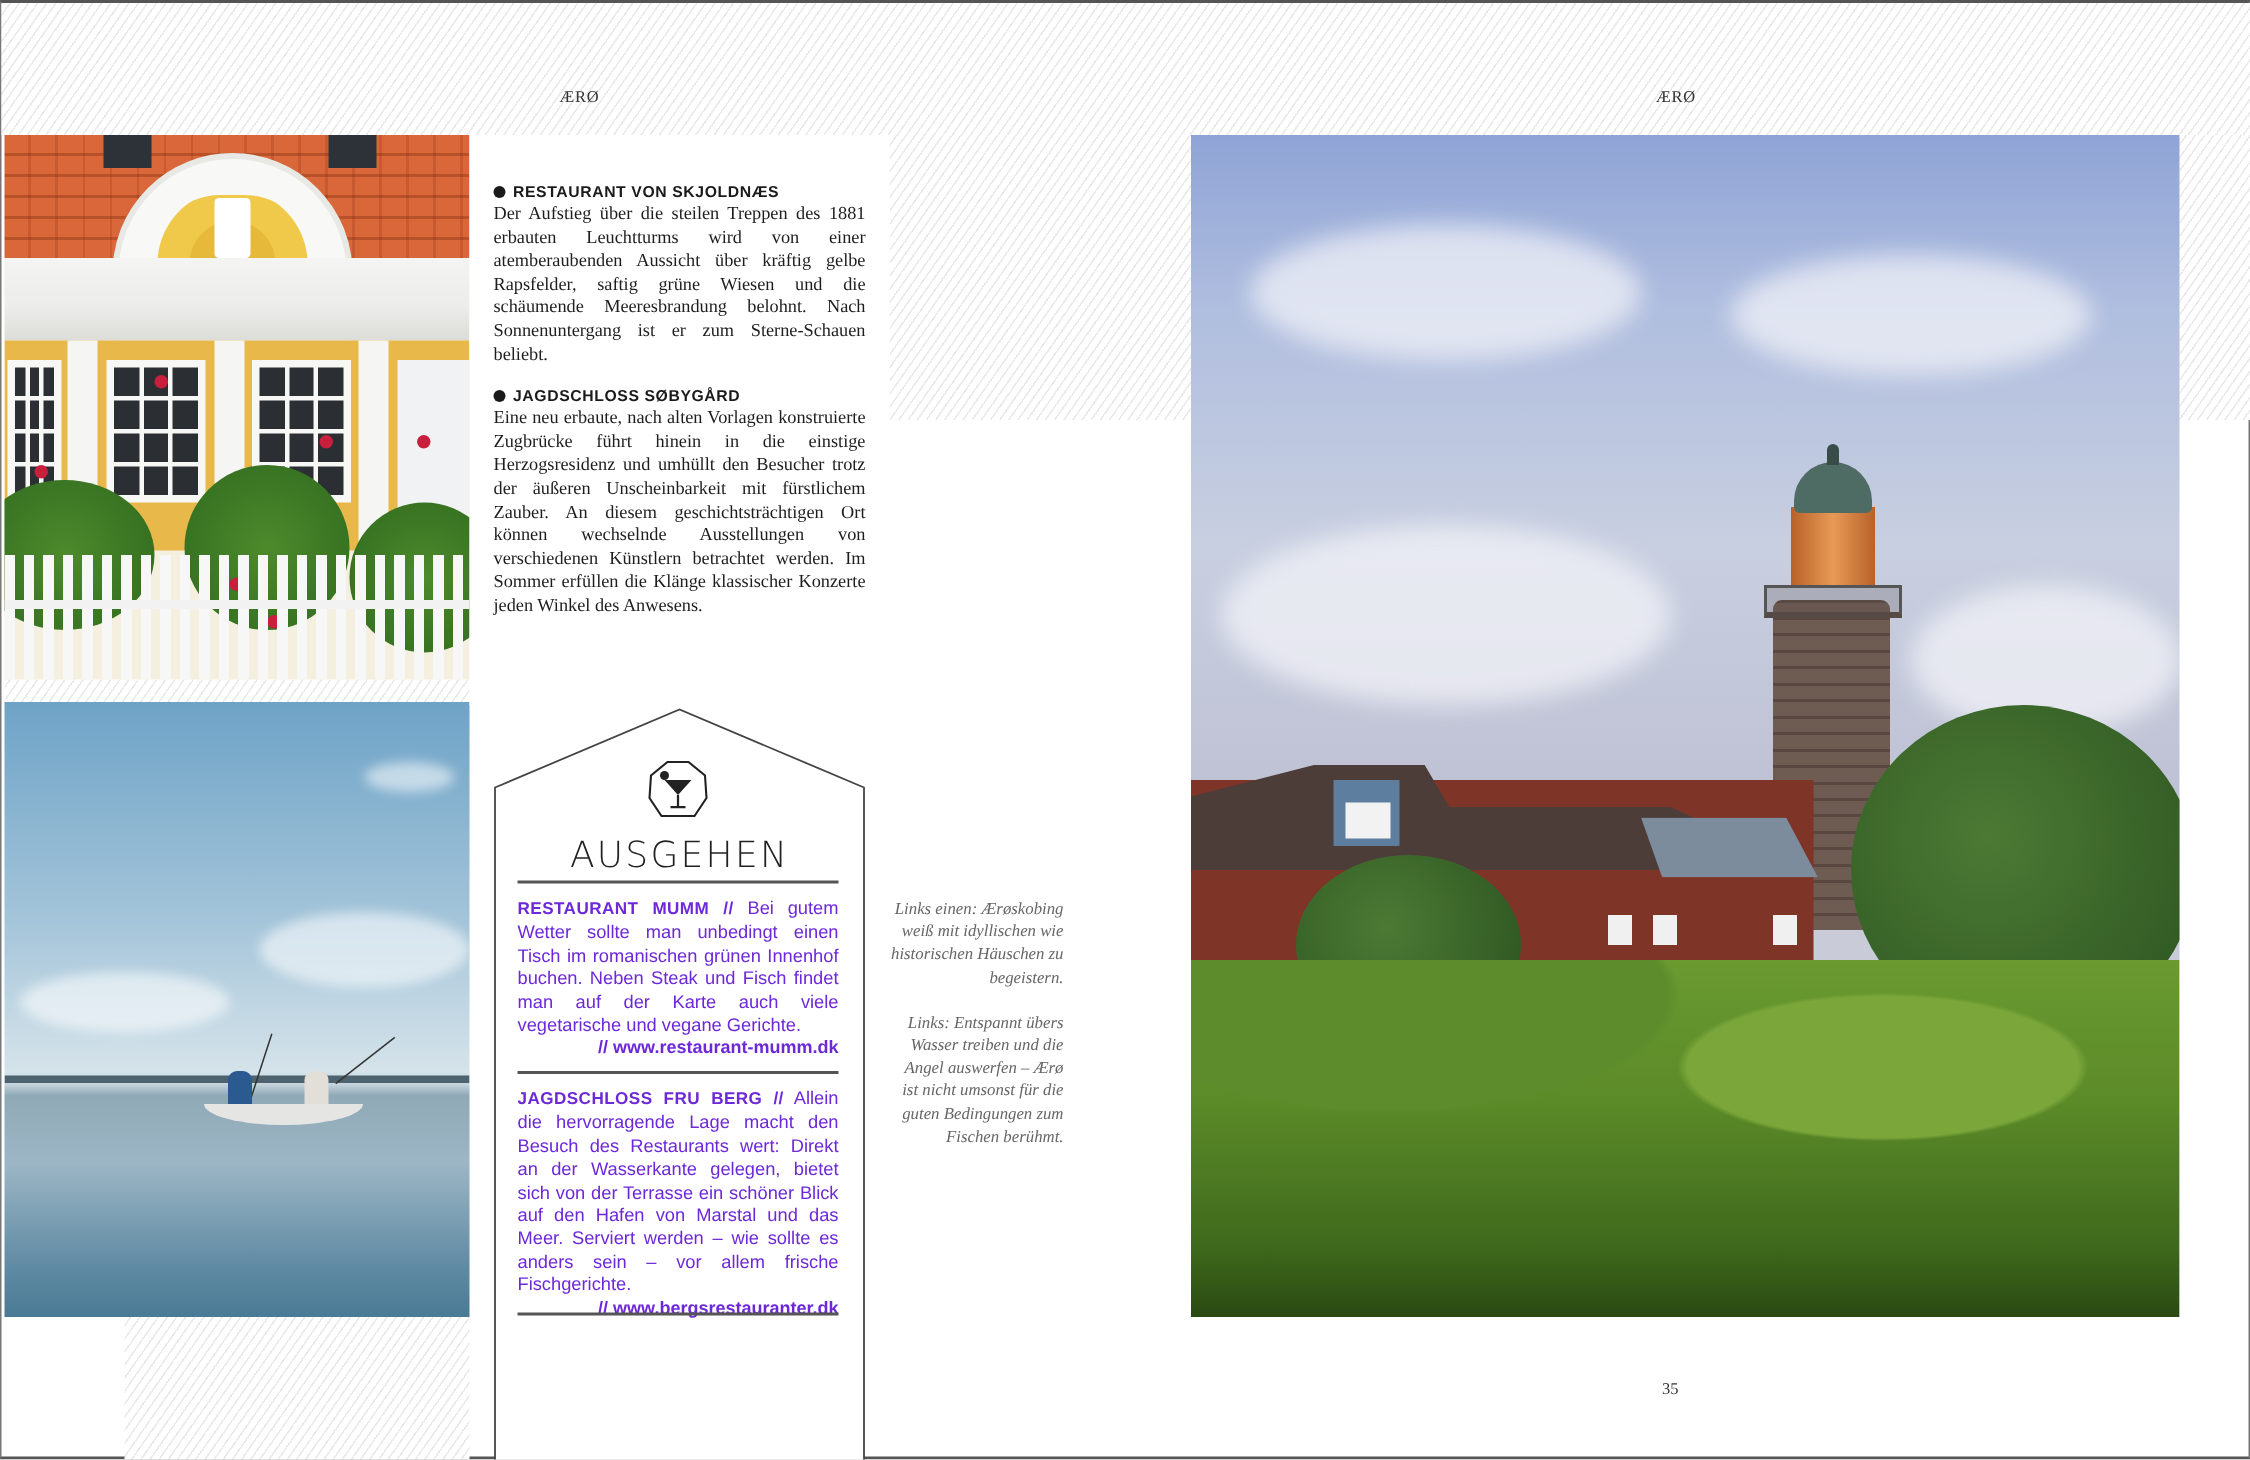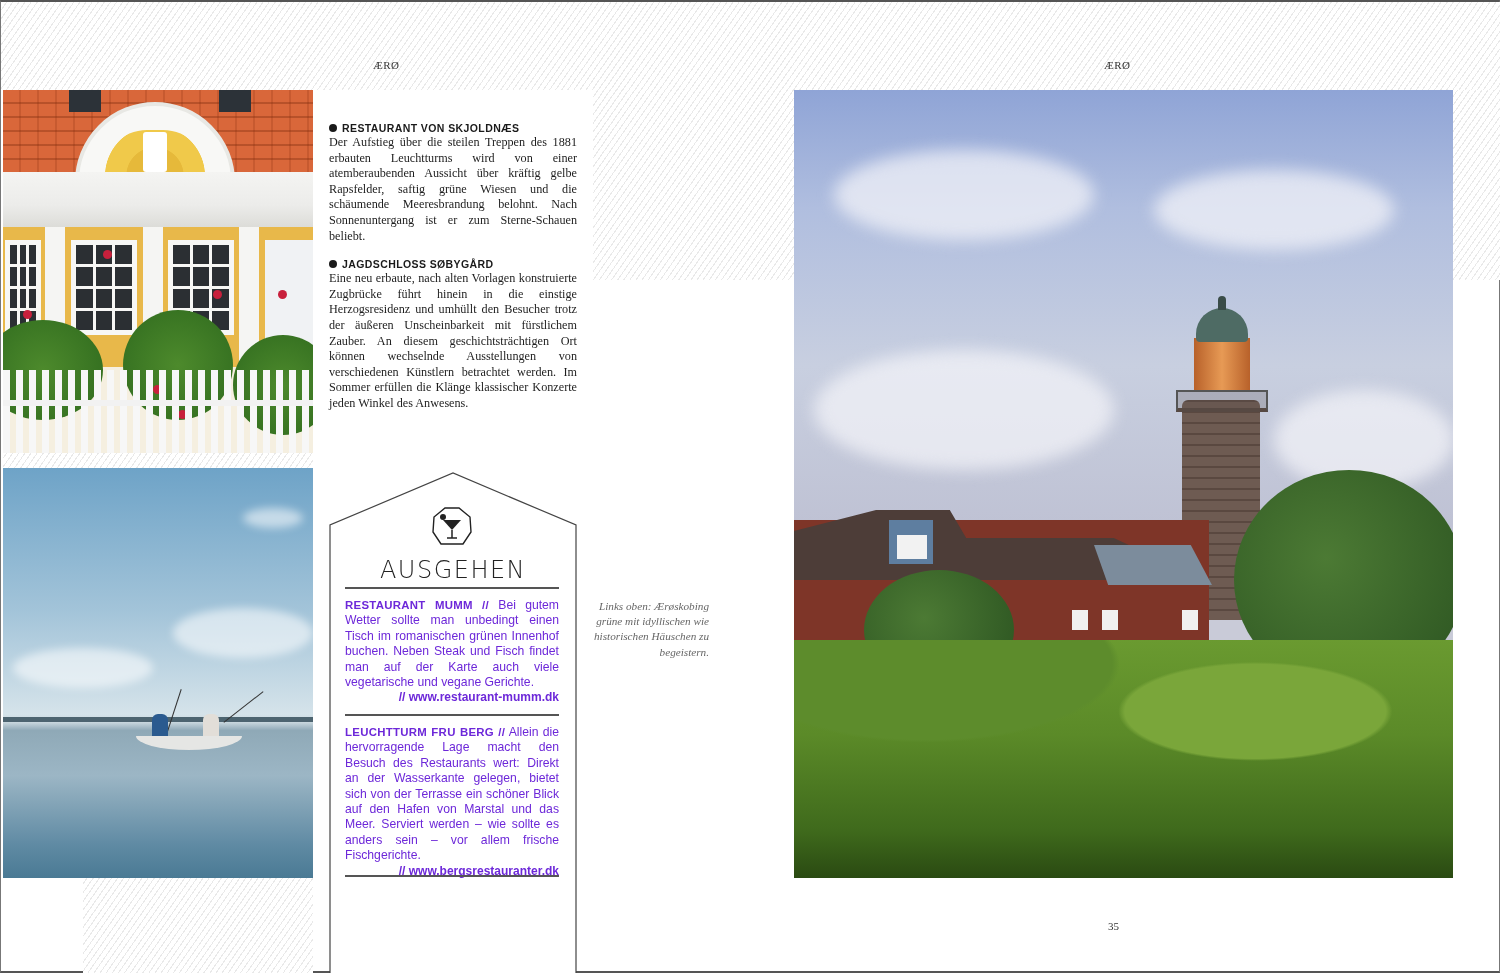--- a/index.html
+++ b/index.html
@@ -216,29 +216,30 @@
     </div>
     <div class="title">AUSGEHEN</div>
     <div class="rule" style="top:115px;"></div>
     <div class="entry" style="top:126px;">
       <b>RESTAURANT MUMM //</b>
       <span>Bei gutem Wetter sollte man unbedingt einen Tisch im romanischen grünen Innenhof buchen. Neben Steak und Fisch findet man auf der Karte auch viele vegetarische und vegane Gerichte.</span>
       <span class="url">// www.restaurant-mumm.dk</span>
     </div>
     <div class="rule" style="top:242px;"></div>
     <div class="entry" style="top:253px;">
-      <b>LEUCHTTURM FRU BERG //</b>
+      <b>JAGDSCHLOSS FRU BERG //</b>
       <span>Allein die hervorragende Lage macht den Besuch des Restaurants wert: Direkt an der Wasserkante gelegen, bietet sich von der Terrasse ein schöner Blick auf den Hafen von Marstal und das Meer. Serviert werden – wie sollte es anders sein – vor allem frische Fischgerichte.</span>
       <span class="url">// www.bergsrestauranter.dk</span>
     </div>
     <div class="rule" style="top:403px;"></div>
   </div>
 
   <div class="captions">
-    <p>Links oben: Ærøskobing grüne mit idyllischen wie historischen Häuschen zu begeistern.</p>
+    <p>Links einen: Ærøskobing weiß mit idyllischen wie historischen Häuschen zu begeistern.</p>
+    <p>Links: Entspannt übers Wasser treiben und die Angel auswerfen – Ærø ist nicht umsonst für die guten Bedingungen zum Fischen berühmt.</p>
   </div>
 
   <div class="photo lighthouse">
     <div class="cloud" style="left:40px;top:60px;width:260px;height:90px;"></div>
     <div class="cloud" style="left:360px;top:80px;width:240px;height:80px;"></div>
     <div class="cloud" style="left:20px;top:260px;width:300px;height:120px;"></div>
     <div class="cloud" style="left:480px;top:300px;width:180px;height:100px;"></div>
     <div class="tower"></div>
     <div class="gallery"></div>
     <div class="lantern"></div>

